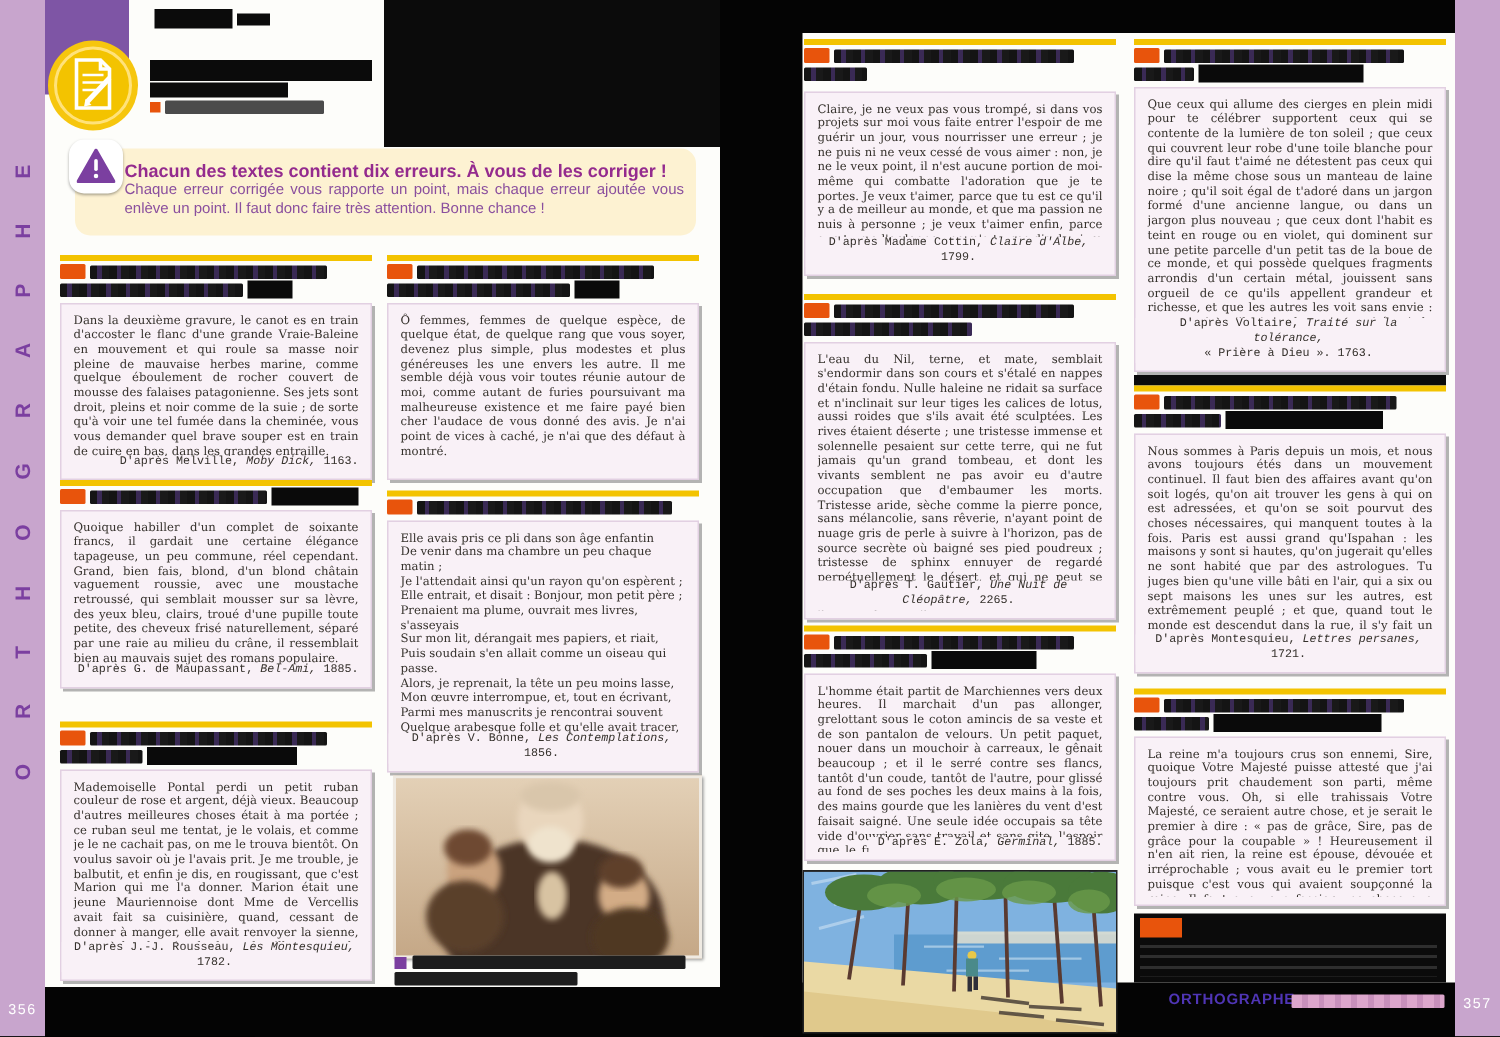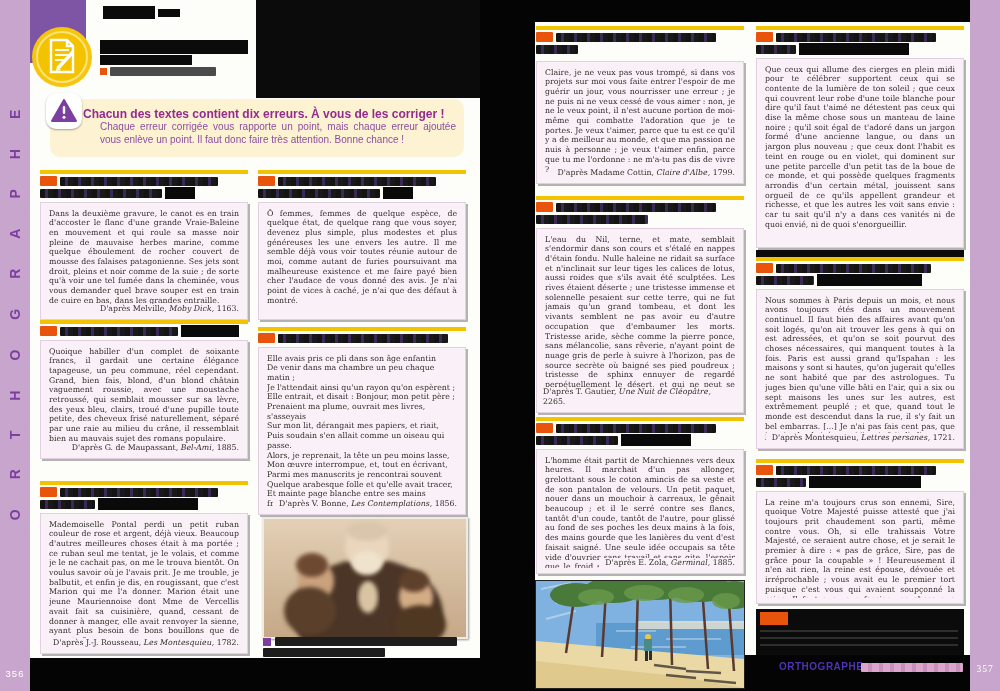--- a/index.html
+++ b/index.html
@@ -23,36 +23,36 @@
   #chapter-icon{position:absolute;left:31px;top:26px;}
 
   
   .blk{position:absolute;background:#0b0b0b;}
   .rb{height:9px;background:repeating-linear-gradient(90deg,#141414 0 5px,#3a2a55 5px 8px,#191919 8px 13px);border-radius:1px;}
   .graybar{position:absolute;height:9px;background:#4b4b4b;border-radius:1px;}
 
   
   #warn{position:absolute;left:50px;top:99px;width:414px;height:58px;background:#fdf2d2;border-radius:6px 10px 10px 10px;}
   #warn-title{position:absolute;left:33px;top:8px;right:10px;font-size:12px;font-weight:bold;color:#942b8e;}
-  #warn-body{position:absolute;left:33px;top:22px;right:8px;font-size:10px;line-height:12.5px;color:#8a4f9e;text-align:justify;margin-left:17px;}
+  #warn-body{position:absolute;left:33px;top:22px;right:8px;font-size:10px;line-height:12.5px;color:#8a4f9e;text-align:justify;}
   #warn-icon{position:absolute;left:46px;top:93px;width:36px;height:36px;background:#fff;border-radius:10px;
              box-shadow:0 1px 2px rgba(0,0,0,.35);display:flex;align-items:center;justify-content:center;}
 
   
   .ex{position:absolute;width:208px;}
   .ex-bar{height:3.5px;background:#f3c300;margin-bottom:2px;}
   .hline{height:11px;display:flex;align-items:center;gap:3px;margin-bottom:1px;}
   .num{width:17px;height:10px;background:#e8540c;border-radius:1px;flex:none;}
   .pat{height:12px;background:#0a0a0a;flex:none;}
   .card{position:relative;margin-top:3px;background:#f9f1f7;border:1px solid #e2d0e2;
         box-shadow:2px 2px 0 rgba(105,105,105,.5);box-sizing:border-box;overflow:hidden;
         font-family:"DejaVu Serif",serif;font-size:7.8px;line-height:9.7px;color:#34302b;}
   .txt{position:absolute;top:6px;left:8px;right:8px;bottom:5px;overflow:hidden;text-align:justify;}
   .txt.poem{white-space:pre-line;text-align:left;}
-  .attr{position:absolute;right:8px;bottom:5px;max-width:95%;background:#f9f1f7;padding-left:6px;text-align:left;}
+  .attr{position:absolute;right:8px;bottom:5px;max-width:95%;background:#f9f1f7;padding-left:6px;text-align:center;font-family:Liberation Mono, monospace;}
   .attr .wk{font-style:italic;}
   .brk-work .wk{display:block;}
   .brk-sfx .sfx{display:block;}
 
   
   #hugo-photo{position:absolute;left:262px;top:517px;width:202px;height:118px;background:#d6bfa4;
               border:2px solid #efeae2;box-shadow:1px 1px 2px rgba(0,0,0,.4);overflow:hidden;}
   #painting{position:absolute;left:536px;top:581px;width:208px;height:107px;overflow:hidden;box-shadow:0 0 0 1px #222;}
 
   
@@ -77,21 +77,21 @@
 <div id="root">
 
   <div class="page" id="page-left"></div>
   <div class="page" id="page-right"></div>
 
   <div class="strip" id="strip-left">
     <div id="vlabel">ORTHOGRAPHE</div>
   </div>
   <div class="strip" id="strip-right"></div>
   <div class="pagenum" style="left:0;top:668px;">356</div>
-  <div class="pagenum" style="left:970px;top:664px;font-family:Liberation Serif, serif;">357</div>
+  <div class="pagenum" style="left:970px;top:664px;">357</div>
 
   <div id="corner"></div>
   <div id="chapter-icon">
     <svg width="62" height="62" viewBox="0 0 62 62">
       <circle cx="31" cy="31" r="30" fill="#f6c60e"></circle>
       <circle cx="31" cy="31" r="25" fill="#f3c300" stroke="#ffe27a" stroke-width="2"></circle>
       <path d="M20 14 h16 l6 6 v26 h-22 z" fill="#f3c300" stroke="#fff" stroke-width="2.4"></path>
       <path d="M36 14 v6 h6" fill="none" stroke="#fff" stroke-width="2.4"></path>
       <line x1="24" y1="24" x2="38" y2="24" stroke="#fff" stroke-width="1.8"></line>
       <line x1="24" y1="29" x2="38" y2="29" stroke="#fff" stroke-width="1.8"></line>
@@ -340,20 +340,21 @@
     <div class="hline">
         <span class="num"></span>
         <span class="rb" style="width:160px"></span>
       </div>
     <div class="hline">
         <span class="rb" style="width:40px"></span>
         <span class="pat" style="width:110px"></span>
       </div>
     <div class="card" style="height:190px">
       <div class="txt">Que ceux qui allume des cierges en plein midi pour te célébrer supportent ceux qui se contente de la lumière de ton soleil ; que ceux qui couvrent leur robe d'une toile blanche pour dire qu'il faut t'aimé ne détestent pas ceux qui dise la même chose sous un manteau de laine noire ; qu'il soit égal de t'adoré dans un jargon formé d'une ancienne langue, ou dans un jargon plus nouveau ; que ceux dont l'habit es teint en rouge ou en violet, qui dominent sur une petite parcelle d'un petit tas de la boue de ce monde, et qui possède quelques fragments arrondis d'un certain métal, jouissent sans orgueil de ce qu'ils appellent grandeur et richesse, et que les autres les voit sans envie : car tu sait qu'il n'y a dans ces vanités ni de quoi envié, ni de quoi s'enorgueillir.</div>
+      <div class="attr brk-sfx"><span>D'après Voltaire,</span> <span class="wk">Traité sur la tolérance,</span> <span class="sfx">« Prière à Dieu ». 1763.</span></div>
     </div>
   </div>
 
   <div class="blk" style="left:756px;top:250px;width:208px;height:7px;"></div>
   <div class="ex" style="left:756px;top:257px;">
     <div class="ex-bar"></div>
     <div class="hline">
         <span class="num"></span>
         <span class="rb" style="width:155px"></span>
       </div>

